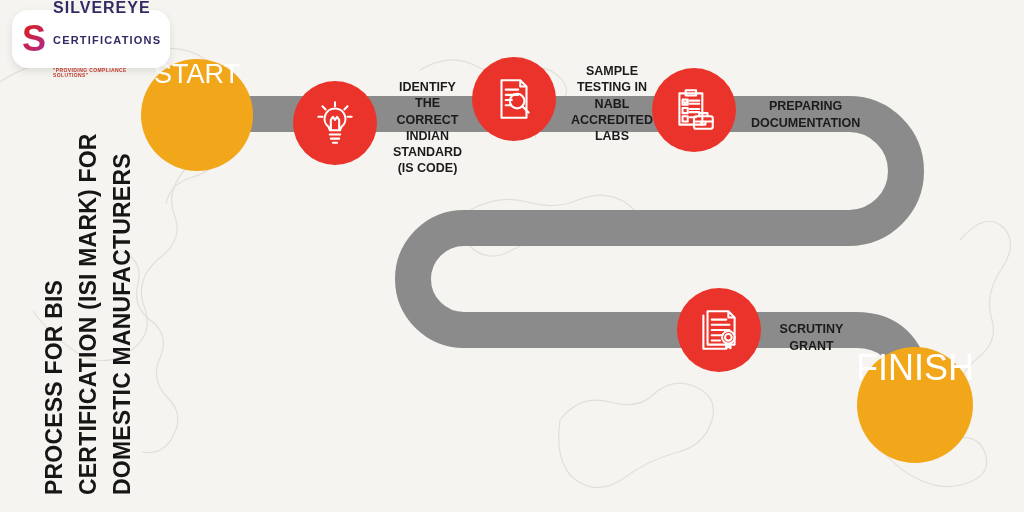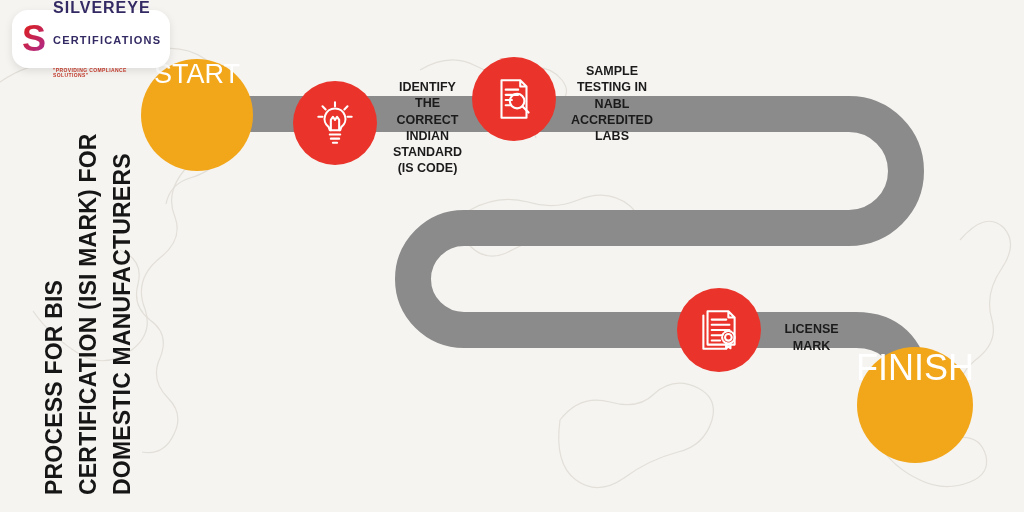--- a/index.html
+++ b/index.html
@@ -142,30 +142,48 @@
       <svg viewBox="0 0 48 48">
         <path d="M12 6 h18 l6 6 v30 h-24 z M30 6 v6 h6"></path>
         <path d="M16 15 h12 M16 20 h12 M16 25 h6 M16 30 h5"></path>
         <circle cx="27" cy="26" r="7"></circle>
         <path d="M32 31 l6 6"></path>
       </svg>
     </div>
     <div class="step-label">SAMPLE TESTING IN NABL ACCREDITED LABS</div>
   </div>
 
+  <div class="step s3">
+    <div class="step-circle">
+      <svg viewBox="0 0 48 48">
+        <path d="M10 8 h22 v30 h-22 z"></path>
+        <path d="M16 5 h10 v5 h-10 z"></path>
+        <rect x="13" y="14" width="5" height="5"></rect>
+        <path d="M14.5 16.5 l1.2 1.2 2 -2.4"></path>
+        <path d="M20 15 h9 M20 18 h9"></path>
+        <rect x="13" y="22" width="5" height="5"></rect>
+        <path d="M20 23 h9 M20 26 h9"></path>
+        <rect x="13" y="30" width="5" height="5"></rect>
+        <path d="M20 31 h6"></path>
+        <rect x="24" y="30" width="18" height="12" rx="2"></rect>
+        <path d="M29 30 v-3 h8 v3 M24 35 h18 M31 35 v3 h4 v-3"></path>
+      </svg>
+    </div>
+    <div class="step-label">PREPARING DOCUMENTATION</div>
+  </div>
 
 
 
   <div class="step s6 row2">
     <div class="step-circle">
       <svg viewBox="0 0 48 48">
         <path d="M9 10 v32 h22 v-4"></path>
         <path d="M13 6 h20 l6 6 v26 h-26 z M33 6 v6 h6"></path>
         <path d="M17 14 h14 M17 19 h17 M17 24 h17 M17 29 h10 M17 34 h8"></path>
         <circle cx="33" cy="31" r="6" stroke-dasharray="2.4 1.6"></circle>
         <circle cx="33" cy="31" r="3.2"></circle>
         <path d="M31 36.5 v5 l2 -1.6 2 1.6 v-5"></path>
       </svg>
     </div>
-    <div class="step-label">LICENSE MARK</div>
+    <div class="step-label">SCRUTINY GRANT</div>
   </div>
 
 </div>
 
 </body></html>

